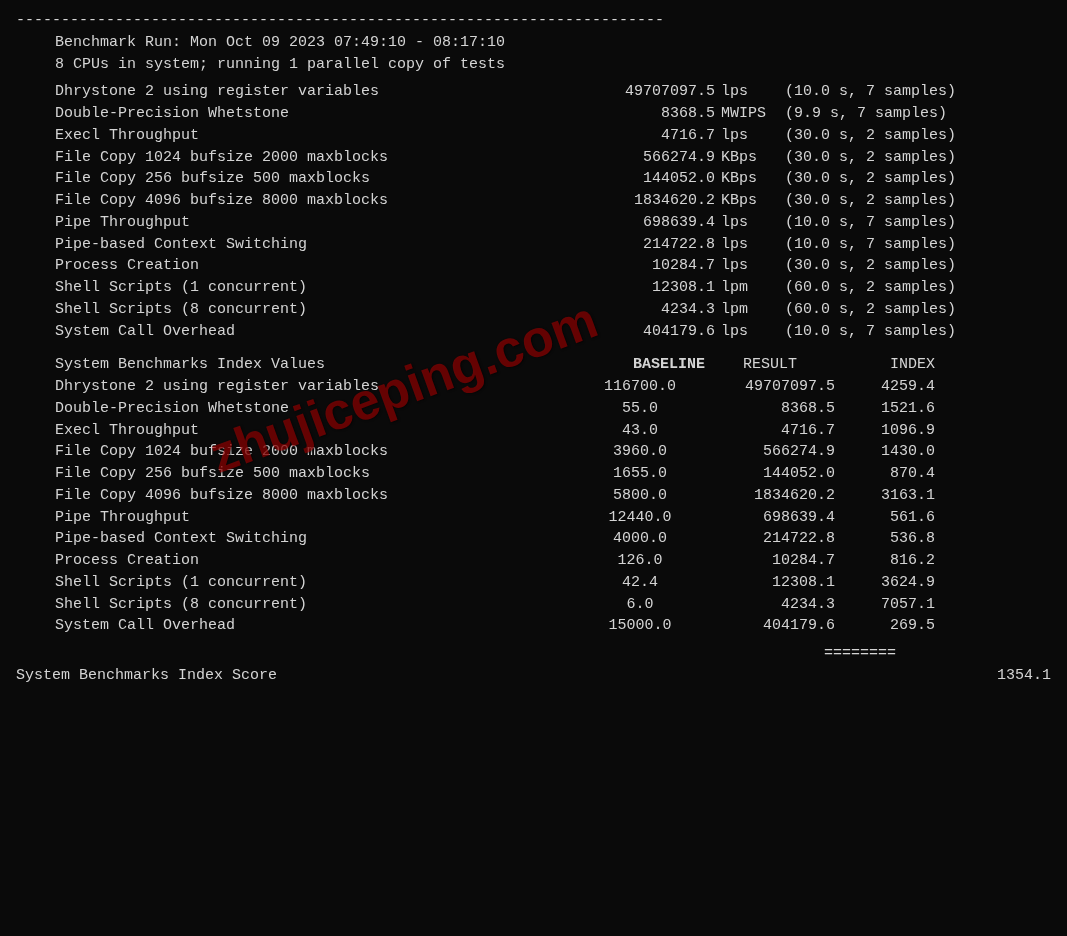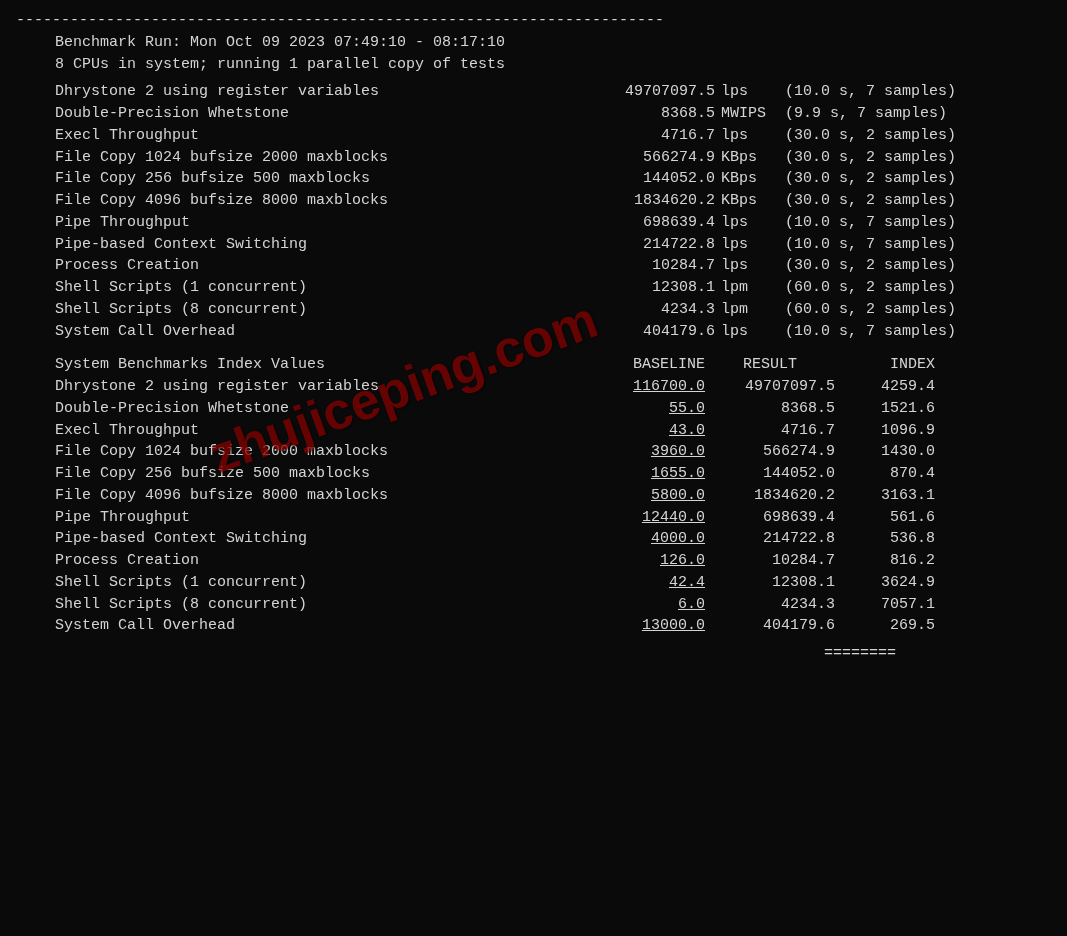--- a/index.html
+++ b/index.html
@@ -65,20 +65,21 @@
       margin-top: 12px;
     }
 
     .index-header .col-name {
       flex: 0 0 520px;
     }
 
     .index-header .col-baseline {
       flex: 0 0 130px;
       text-align: right;
+      font-weight: bold;
     }
 
     .index-header .col-result {
       flex: 0 0 130px;
       text-align: center;
     }
 
     .index-header .col-index {
       flex: 0 0 100px;
       text-align: right;
@@ -89,23 +90,22 @@
       width: 100%;
     }
 
     .index-row .col-name {
       flex: 0 0 520px;
       white-space: nowrap;
     }
 
     .index-row .col-baseline {
       flex: 0 0 130px;
-      text-align: right;
-      white-space: nowrap;
-      text-decoration: underline;
+      text-align: center;
+      white-space: nowrap;
     }
 
     .index-row .col-result {
       flex: 0 0 130px;
       text-align: right;
       white-space: nowrap;
     }
 
     .index-row .col-index {
       flex: 0 0 100px;
@@ -313,28 +313,32 @@
       <span class="col-index">3624.9</span>
     </div>
         <div class="index-row">
       <span class="col-name">Shell Scripts (8 concurrent)</span>
       <span class="col-baseline">6.0</span>
       <span class="col-result">4234.3</span>
       <span class="col-index">7057.1</span>
     </div>
         <div class="index-row">
       <span class="col-name">System Call Overhead</span>
-      <span class="col-baseline">13000.0</span>
+      <span class="col-baseline">15000.0</span>
       <span class="col-result">404179.6</span>
       <span class="col-index">269.5</span>
     </div>
       </div>
   </div>
 
   <div class="score-row">
     <span class="col-name"></span>
     <span class="col-equals">========</span>
   </div>
 
+  <div class="final-score-row">
+    <span class="col-name">System Benchmarks Index Score</span>
+    <span class="col-value">1354.1</span>
+  </div>
 
 </div>
 
 <div class="watermark">zhujiceping.com</div>
 
 </body></html>

